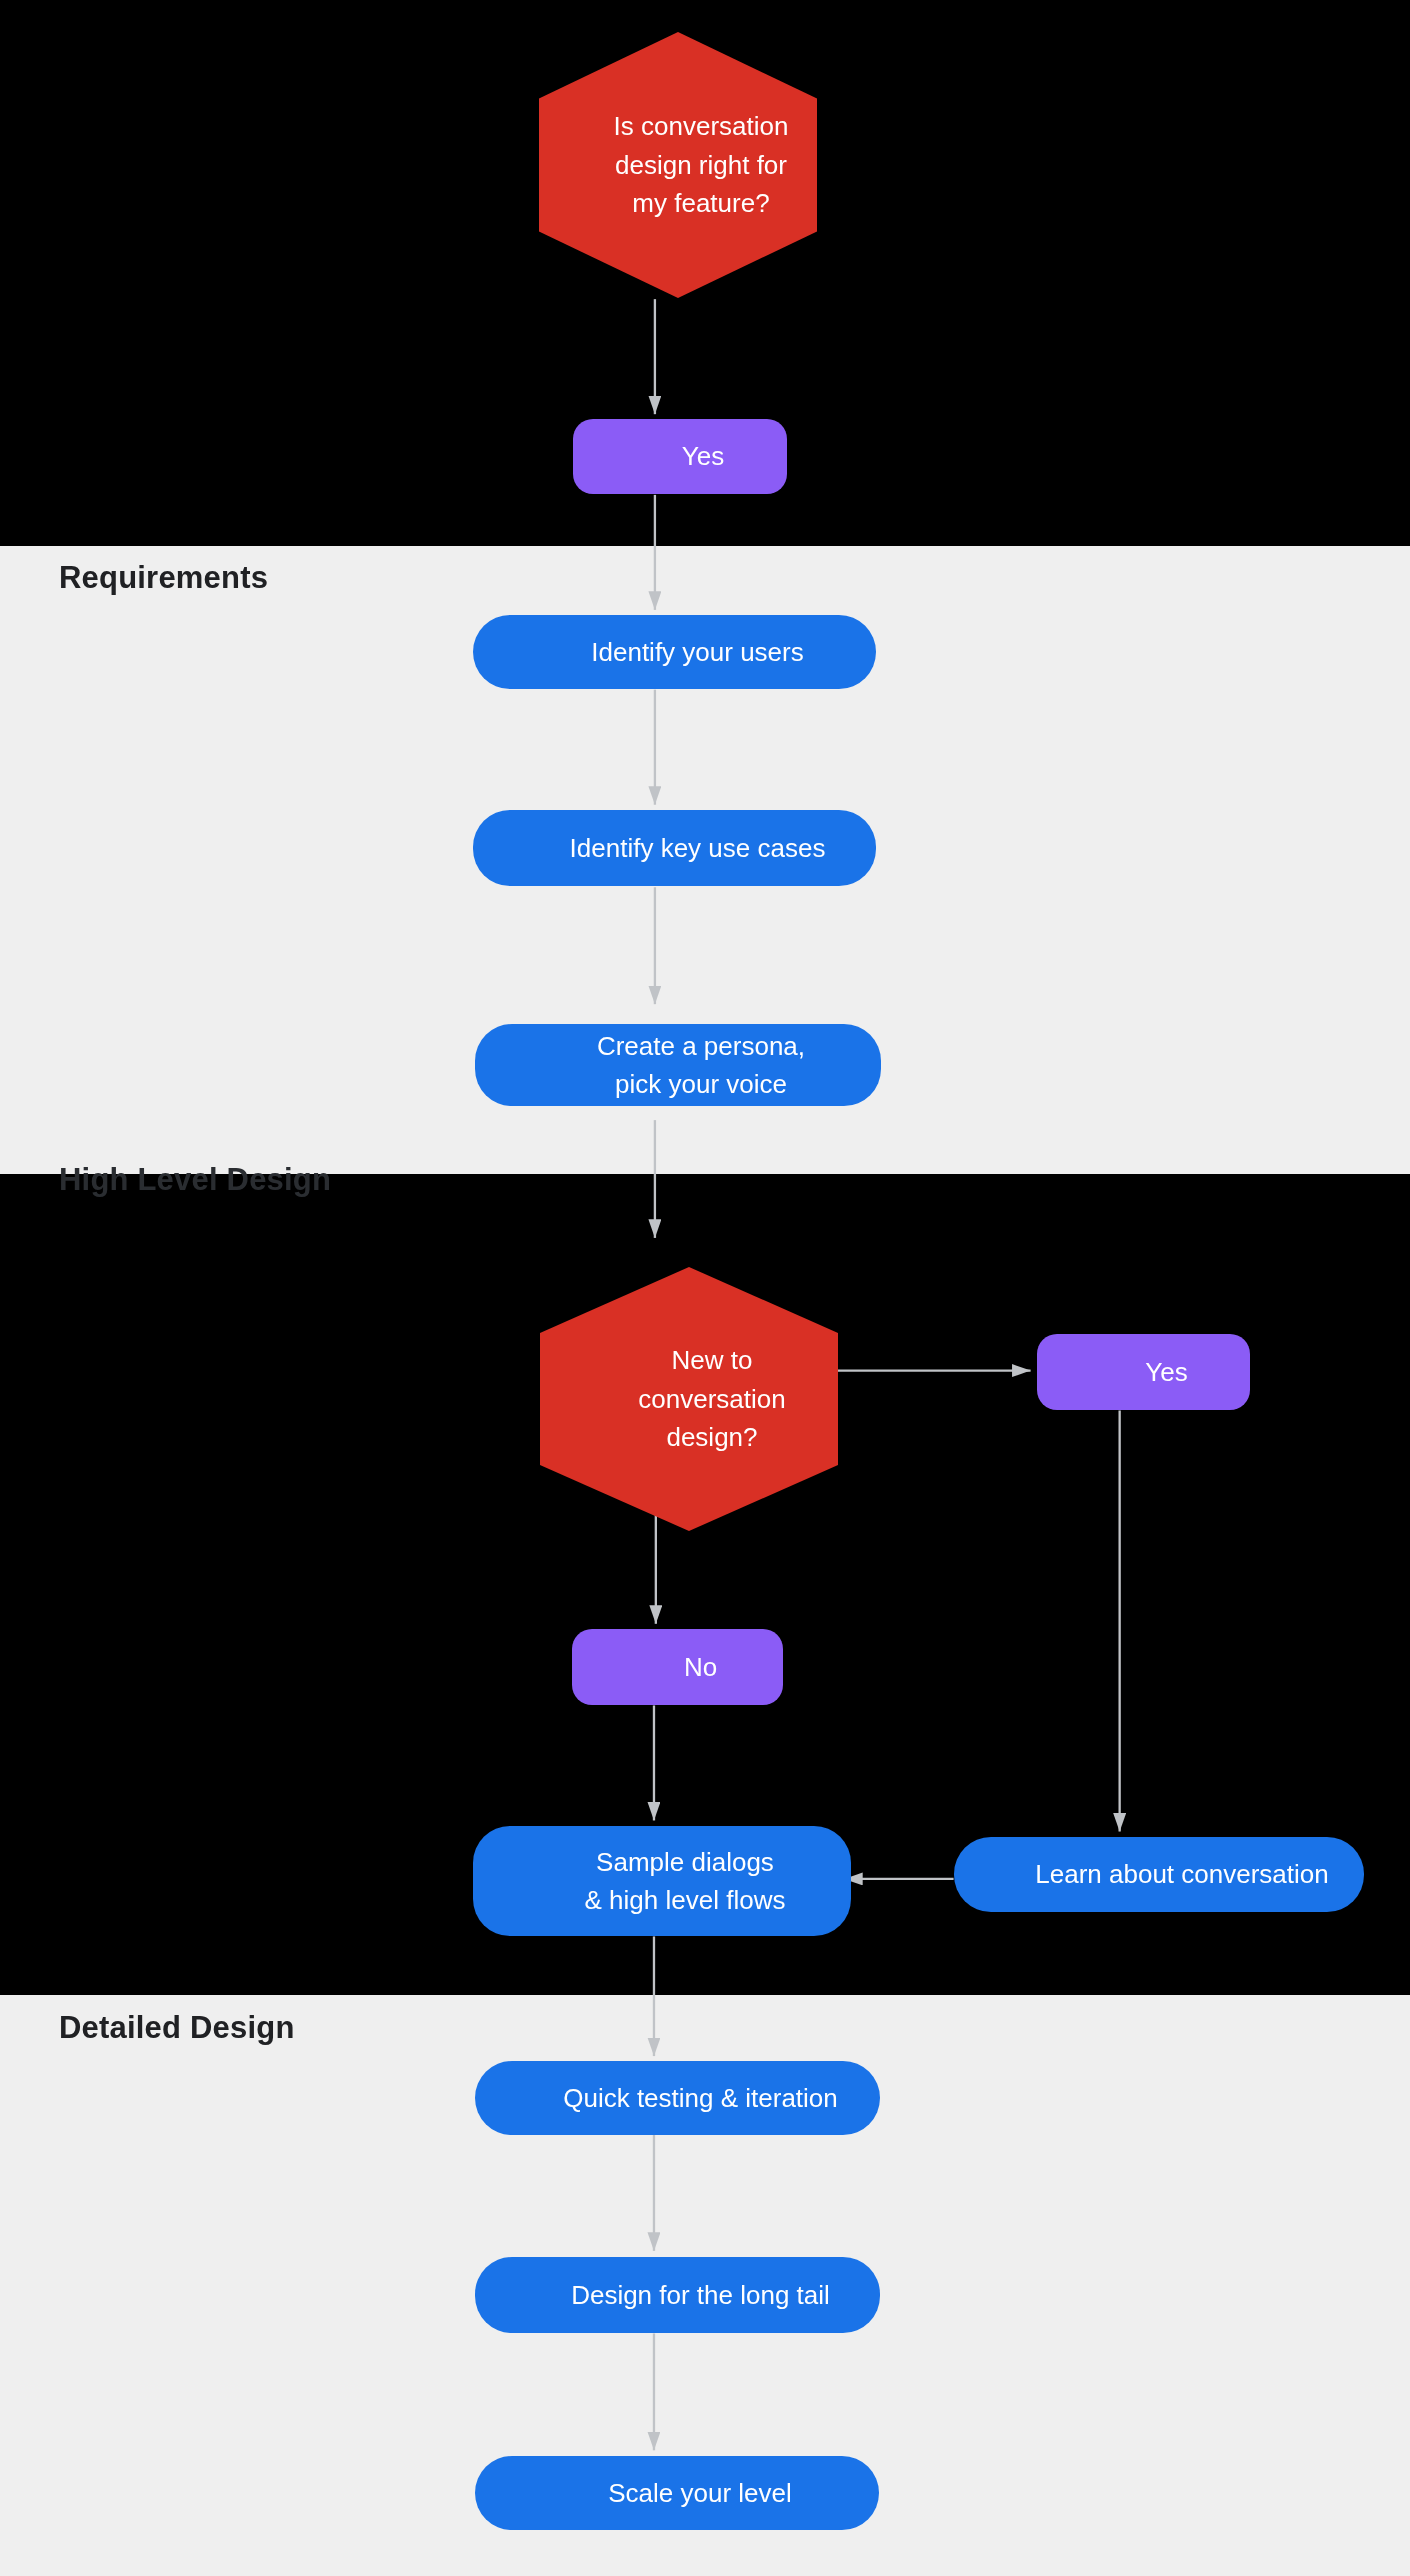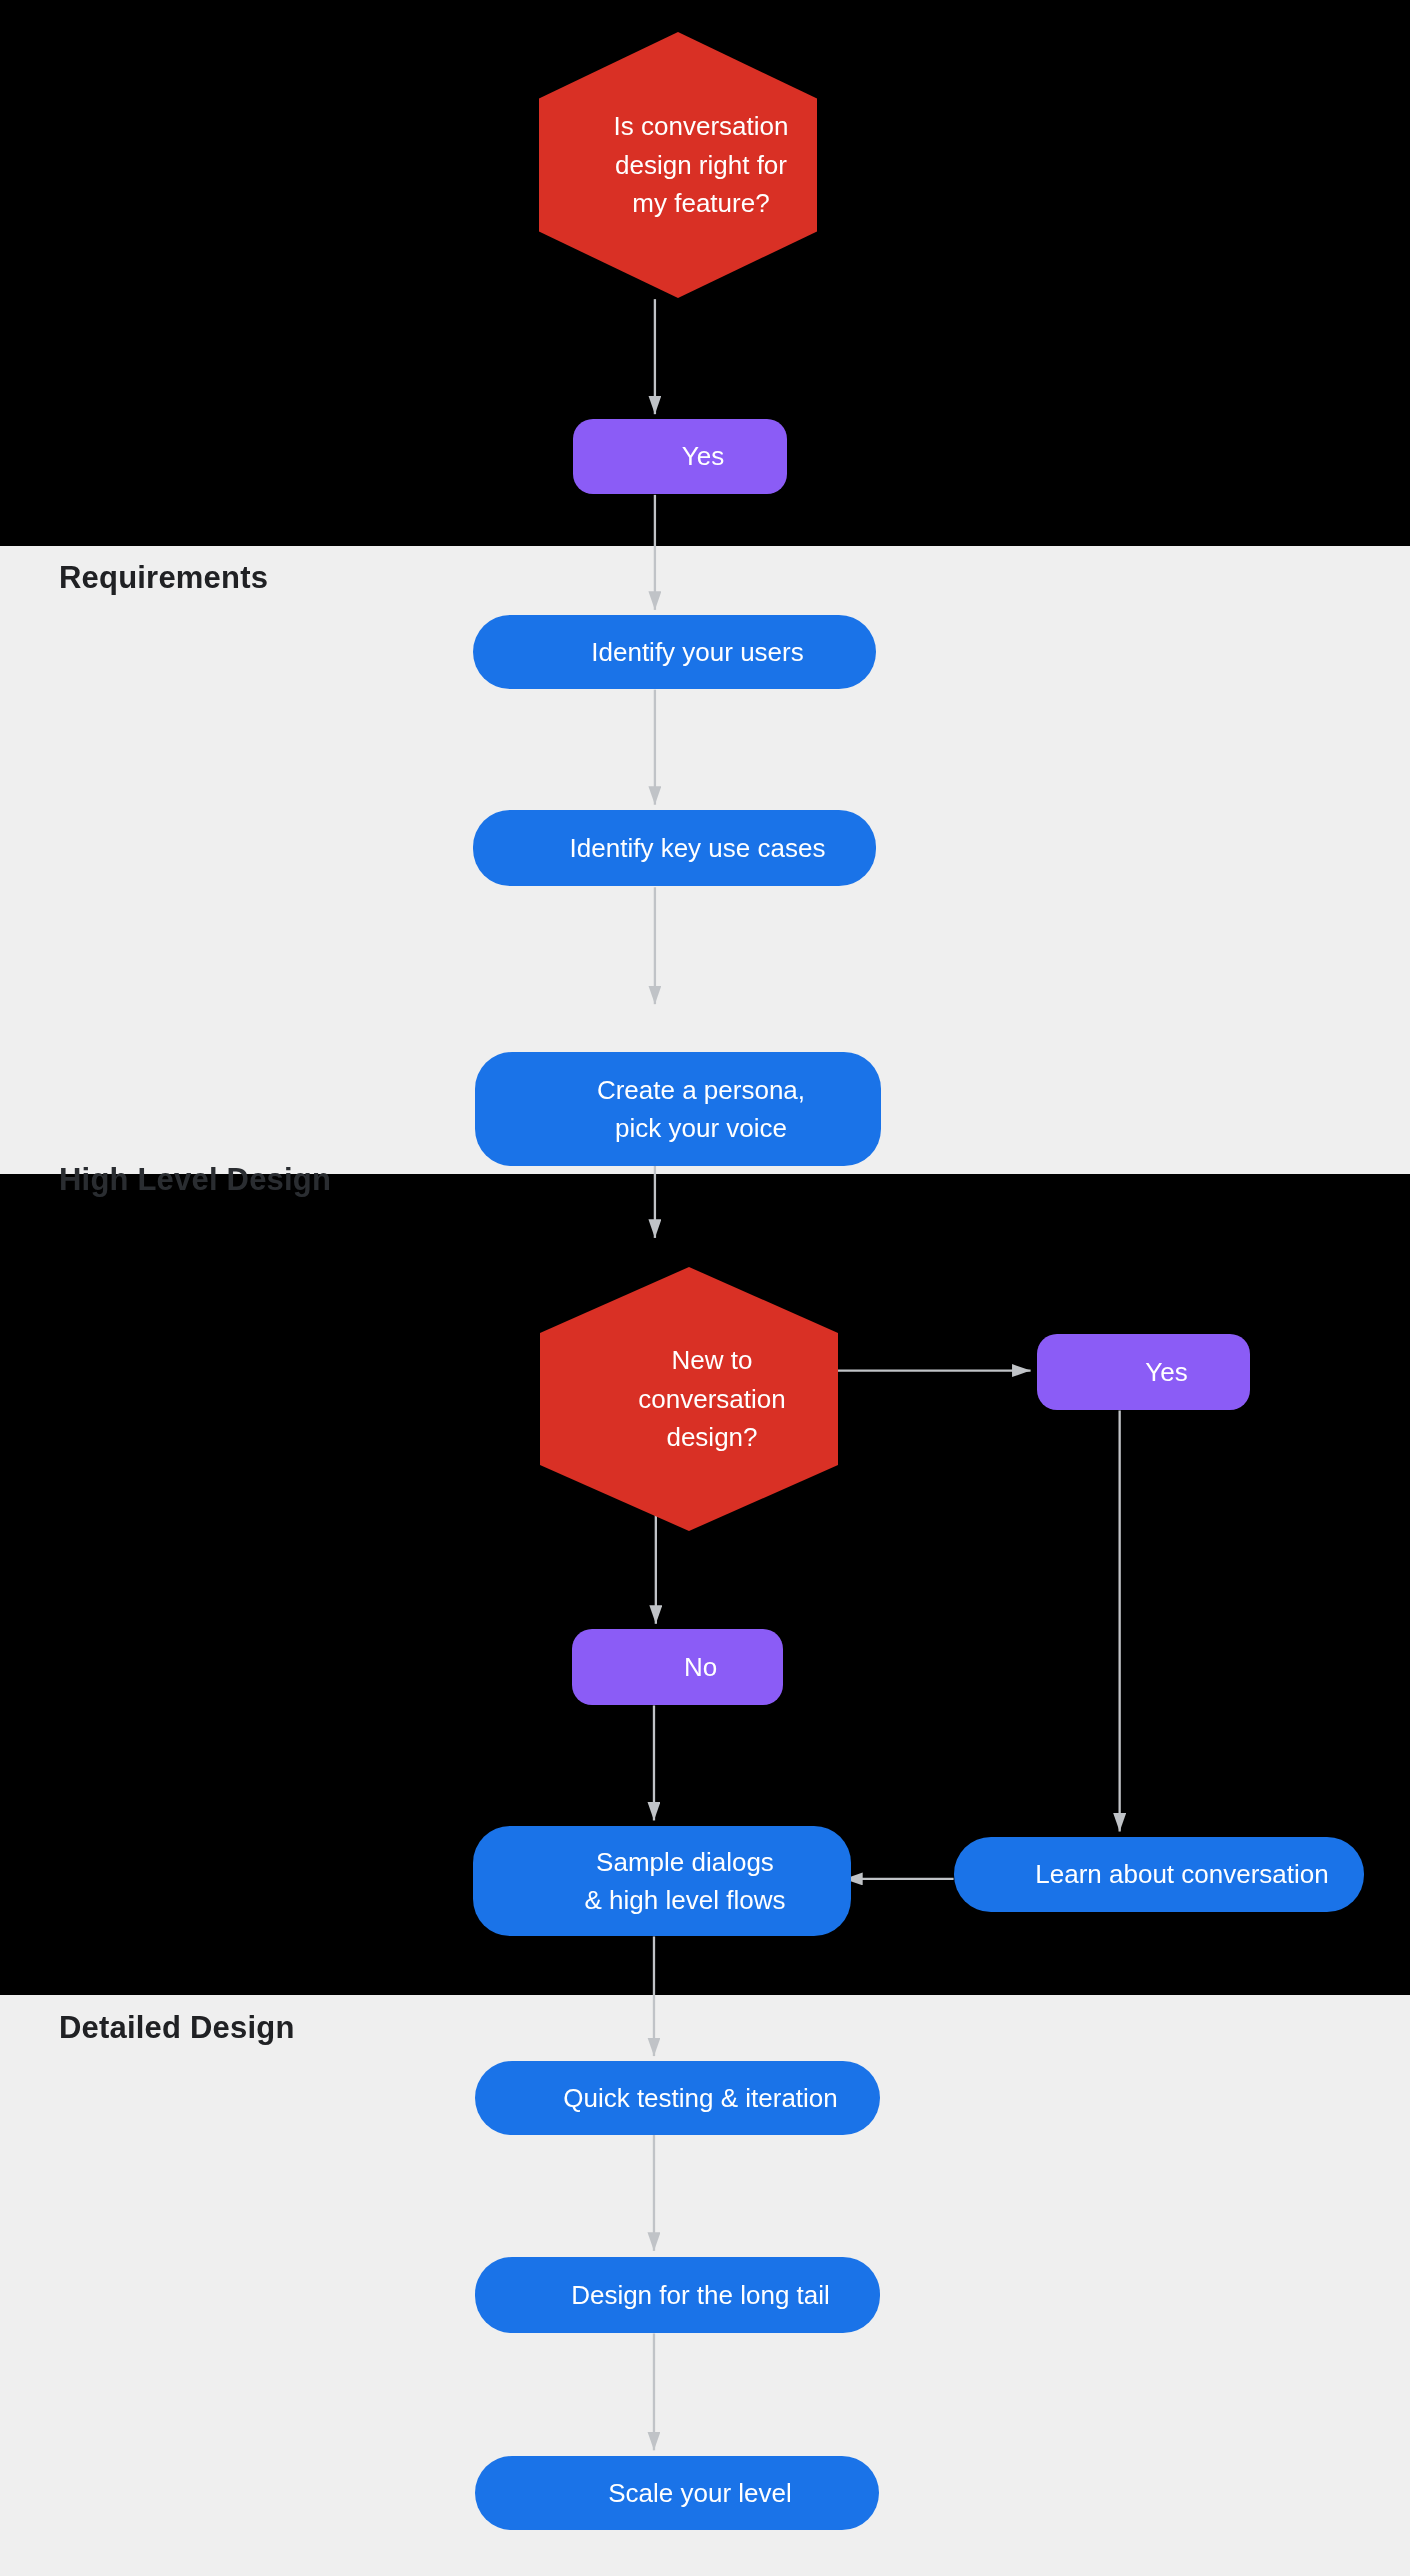--- a/index.html
+++ b/index.html
@@ -75,21 +75,21 @@
   </div>
 
   <div class="node process" style="left:473px;top:615px;width:357px;height:74px">
     <span>Identify your users</span>
   </div>
 
   <div class="node process" style="left:473px;top:810px;width:357px;height:76px">
     <span>Identify key use cases</span>
   </div>
 
-  <div class="node process" style="left:475px;top:1052px;width:360px;height:114px">
+  <div class="node process" style="left:475px;top:1024px;width:360px;height:82px">
     <span>Create a persona,
 pick your voice</span>
   </div>
 
   <div class="node decision" style="left:540px;top:1267px;width:252px;height:264px">
     <span>New to
 conversation
 design?</span>
   </div>
 

